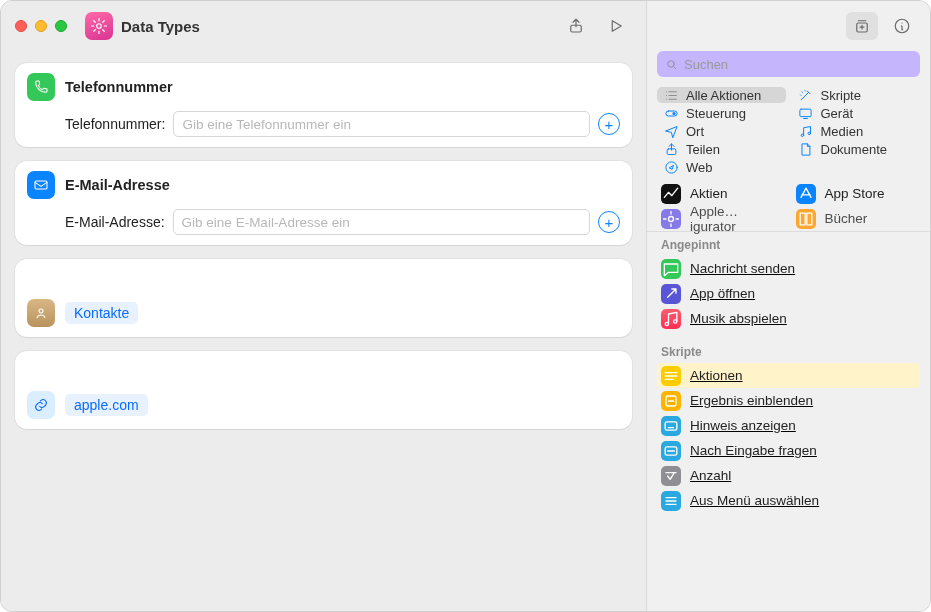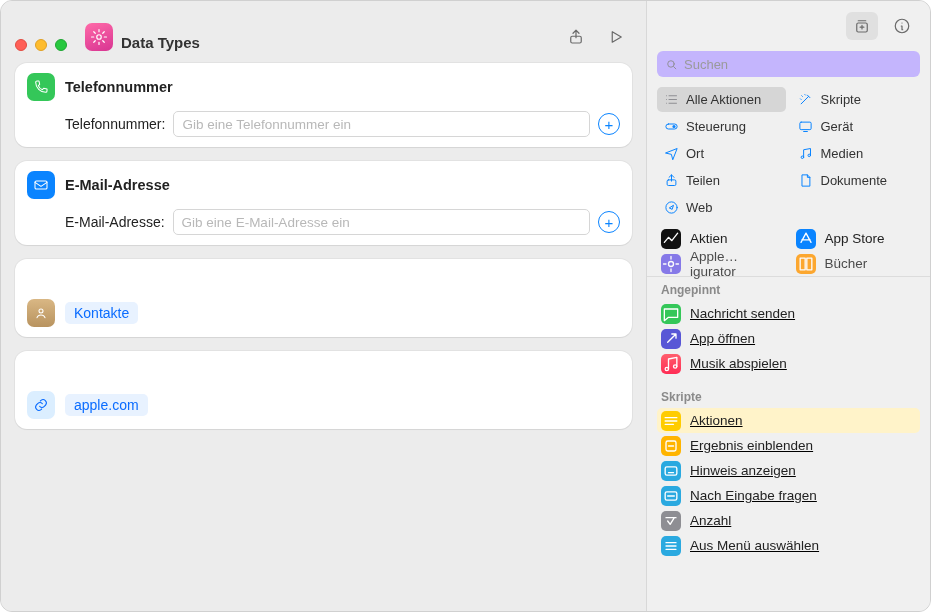--- a/index.html
+++ b/index.html
@@ -9,21 +9,21 @@
   background: #ececec;
   border-radius: 12px;
   border: 1px solid #d0d0d0;
   display: flex;
   overflow: hidden;
   position: relative;
 }
 .main { flex: 1; display: flex; flex-direction: column; background: #ececec; }
 .titlebar {
   height: 50px;
-  display: flex; align-items: flex-end;
+  display: flex; align-items: center;
   padding: 0 14px;
   gap: 8px;
 }
 .traffic { display: flex; gap: 8px; margin-right: 10px; }
 .dot { width: 12px; height: 12px; border-radius: 50%; }
 .dot.red { background: #ff5f57; border:1px solid #e24b41; }
 .dot.yellow { background: #febc2e; border:1px solid #e0a024; }
 .dot.green { background: #28c840; border:1px solid #1fa633; }
 .app-icon {
   width: 28px; height: 28px; border-radius: 7px;
@@ -107,21 +107,21 @@
   border:none; background:transparent; flex:1;
   font-size:13px; outline:none; color:#333;
 }
 .search input::placeholder { color:#9a9a9a; }
 .cat-grid {
   padding: 2px 10px 6px;
   display:grid; grid-template-columns:1fr 1fr; gap:2px 6px;
 }
 .cat {
   display:flex; align-items:center; gap:7px;
-  height:25px; padding:0 6px; border-radius:5px;
+  height:16px; padding:0 6px; border-radius:5px;
   font-size:13px; color:#333;
 }
 .cat.selected { background:#d6d6d6; }
 .cat .ci { width:16px;height:16px; display:flex;align-items:center;justify-content:center; }
 .cat .ci svg { width:15px;height:15px; }
 .section-h {
   font-size:12px; color:#8a8a8a; font-weight:600;
   padding: 6px 14px 2px;
 }
 .app-list, .list { display:flex; flex-direction:column; }

